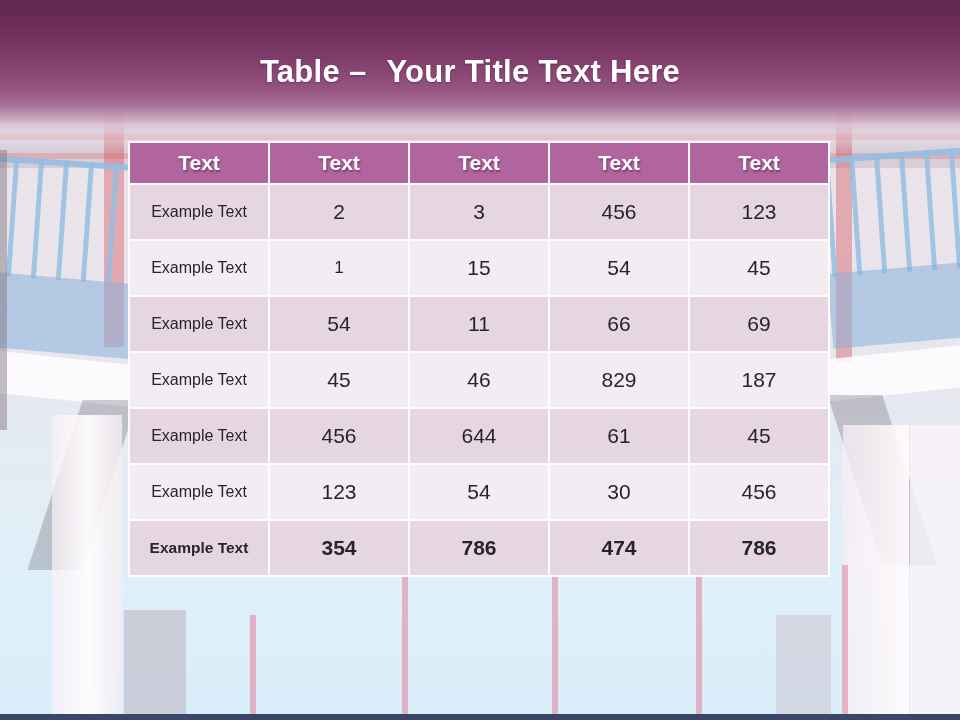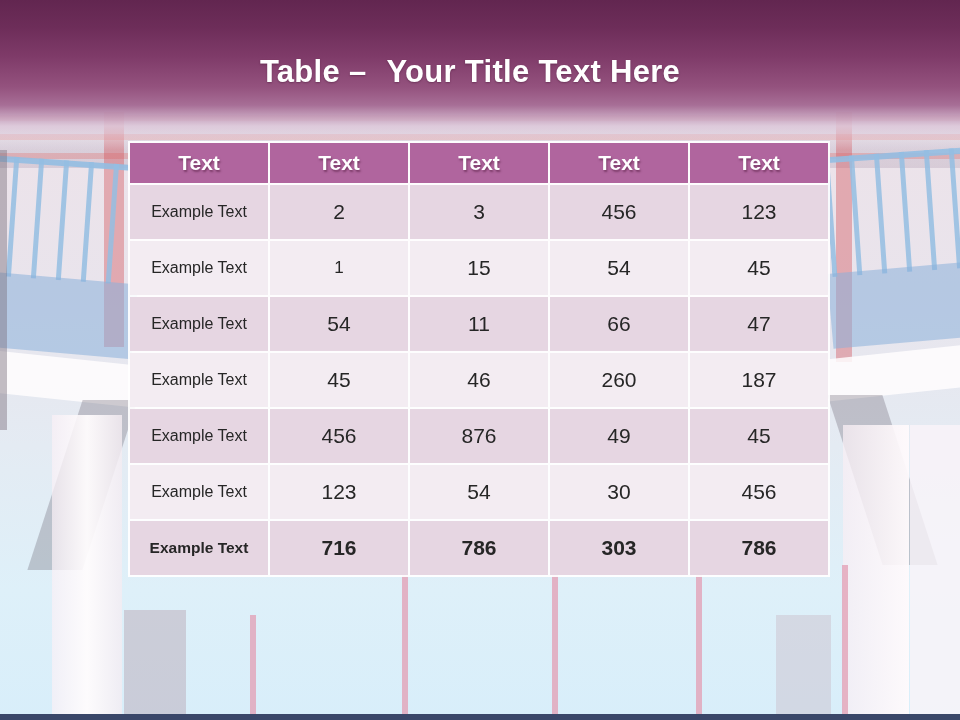--- a/index.html
+++ b/index.html
@@ -162,46 +162,46 @@
         <td class="small-num">1</td>
         <td>15</td>
         <td>54</td>
         <td>45</td>
       </tr>
       <tr class="odd">
         <td class="label">Example Text</td>
         <td>54</td>
         <td>11</td>
         <td>66</td>
-        <td>47</td>
+        <td>69</td>
       </tr>
       <tr class="even">
         <td class="label">Example Text</td>
         <td>45</td>
         <td>46</td>
-        <td>260</td>
+        <td>829</td>
         <td>187</td>
       </tr>
       <tr class="odd">
         <td class="label">Example Text</td>
         <td>456</td>
-        <td>876</td>
-        <td>49</td>
+        <td>644</td>
+        <td>61</td>
         <td>45</td>
       </tr>
       <tr class="even">
         <td class="label">Example Text</td>
         <td>123</td>
         <td>54</td>
         <td>30</td>
         <td>456</td>
       </tr>
       <tr class="odd emphasis">
         <td class="label">Example Text</td>
-        <td>716</td>
+        <td>354</td>
         <td>786</td>
-        <td>303</td>
+        <td>474</td>
         <td>786</td>
       </tr>
     </tbody>
   </table>
 
 </div>
 
 </body></html>

